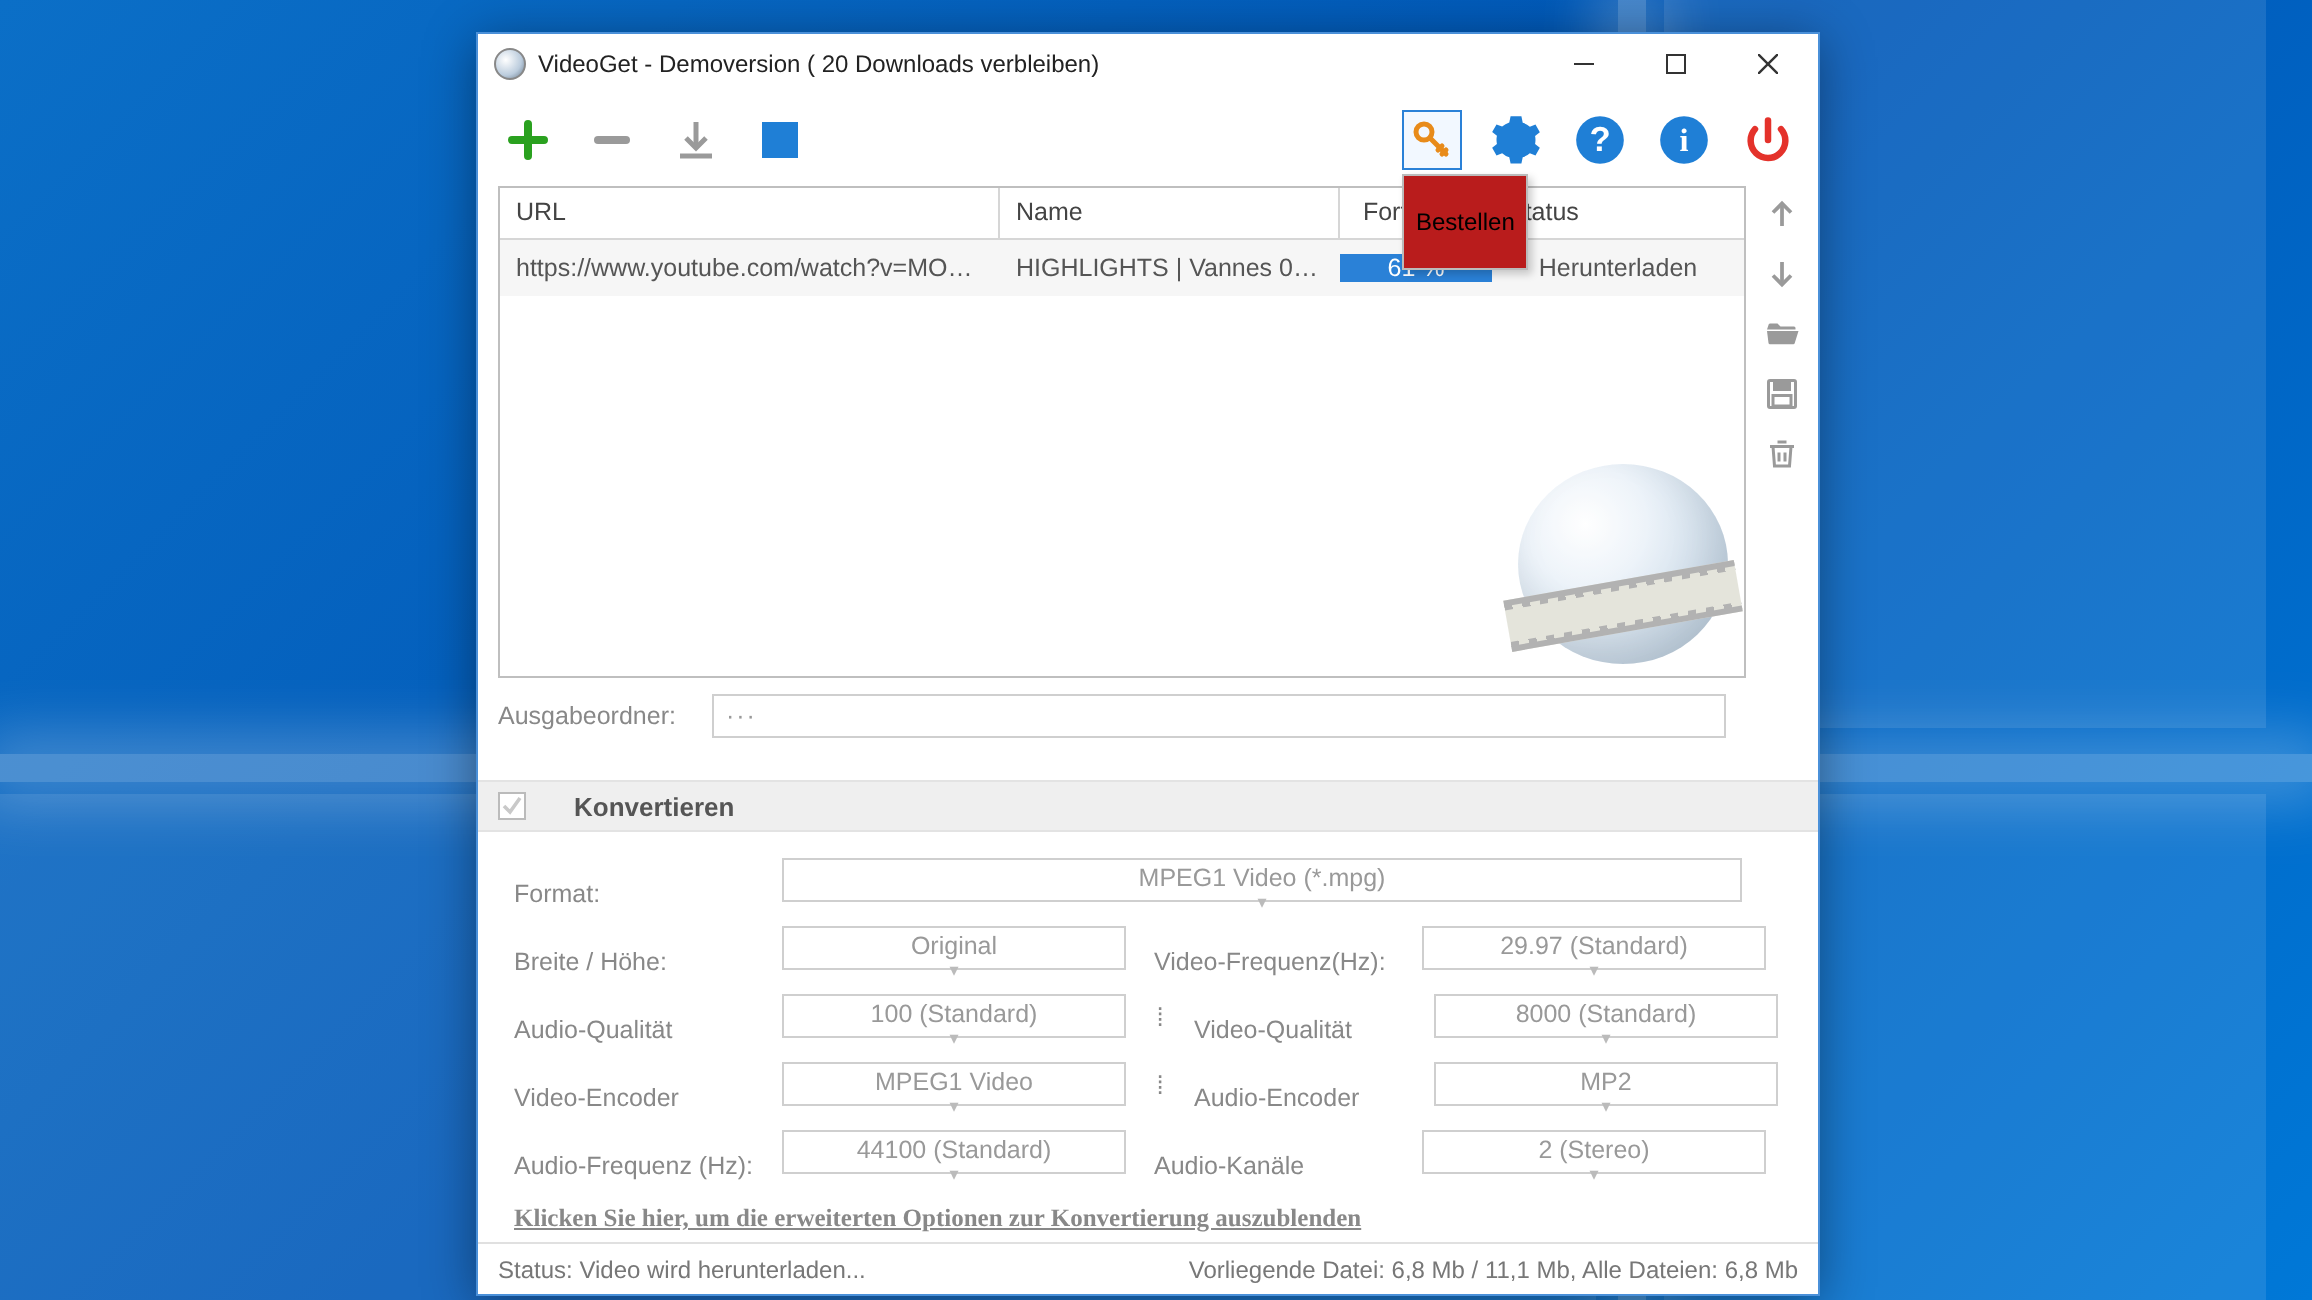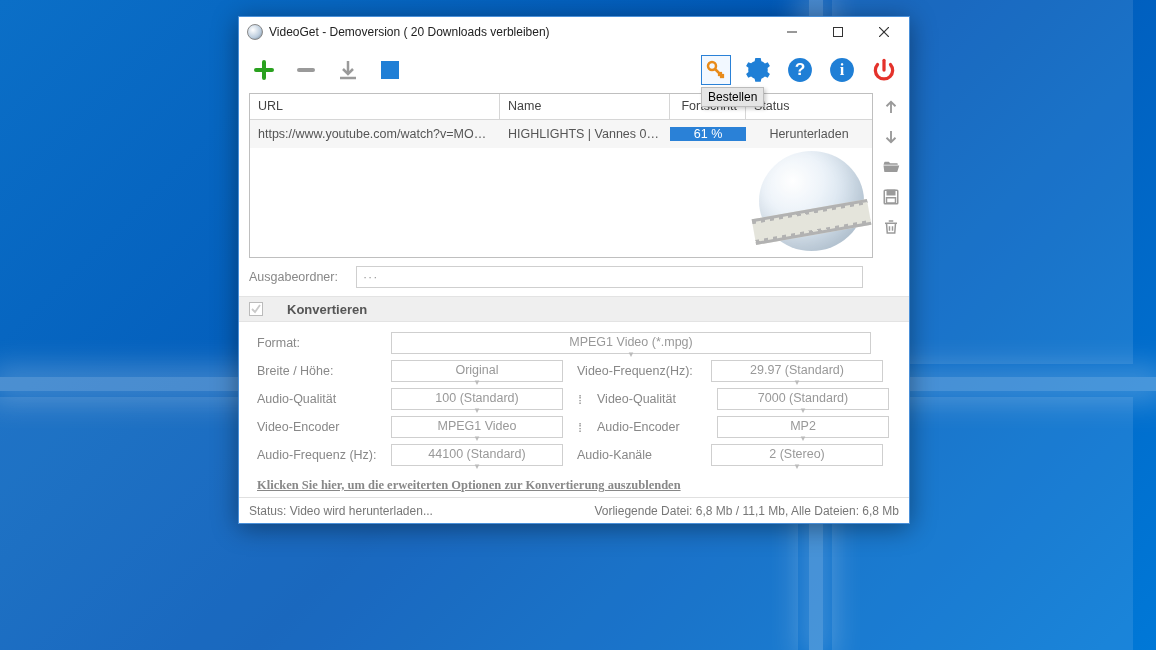--- a/index.html
+++ b/index.html
@@ -17,21 +17,21 @@
     background:
       linear-gradient(135deg, rgba(11,111,199,1) 0%, rgba(0,87,183,1) 50%, rgba(0,120,215,1) 100%);
   }
   .bg .cross-v { position:absolute; top:0; bottom:0; left:70%; width:14px; background: rgba(255,255,255,0.28); box-shadow: 0 0 30px 10px rgba(255,255,255,0.25);}
   .bg .cross-h { position:absolute; left:0; right:0; top:58%; height:14px; background: rgba(255,255,255,0.28); box-shadow: 0 0 30px 10px rgba(255,255,255,0.25);}
   .bg .pane    { position:absolute; background: rgba(255,255,255,0.10); }
 
   .window {
     position: absolute;
     left: 238px; top: 16px;
-    width: 672px; height: 508px;
+    width: 672px; height: 632px;
     background: #fff;
     border: 1px solid #4a90d9;
     box-shadow: 0 4px 24px rgba(0,0,0,0.4);
     display: flex; flex-direction: column;
   }
 
   .titlebar {
     height: 30px; display: flex; align-items: center;
     padding: 0 2px 0 8px; color: #222; font-size: 12px;
   }
@@ -43,22 +43,22 @@
 
   .toolbar {
     height: 46px; display:flex; align-items:center; padding: 0 10px;
     gap: 12px; position: relative;
   }
   .tbtn { width:30px; height:30px; display:flex; align-items:center; justify-content:center; }
   .spacer { flex:1; }
   .key-wrap { position: relative; }
   .key-btn { border:1px solid #2a81d7; background:#f2f8ff; padding:2px; }
   .tooltip {
-    position:absolute; top:32px; left:0; background:#e5e5e5; border:1px solid #bbb;
-    padding:2px 6px; font-size:12px; white-space:nowrap; z-index:5;
+    position:absolute; top:32px; left:0; background:#b91c1c; border:1px solid #bbb;
+    padding:16px 6px; font-size:12px; white-space:nowrap; z-index:5;
     box-shadow: 2px 2px 4px rgba(0,0,0,0.2);
   }
 
   .body-row { display:flex; flex:1; min-height:0; }
   .main-col { flex:1; display:flex; flex-direction:column; padding: 0 0 0 10px; min-width:0;}
   .side-col { width:36px; display:flex; flex-direction:column; align-items:center; gap:10px; padding-top:4px;}
   .side-col .ico { color:#9a9a9a; width:20px; height:20px; display:flex; align-items:center; justify-content:center;}
 
   .grid { border:1px solid #bfbfbf; position:relative; height:246px; background:#fff; overflow:hidden;}
   .ghead { display:flex; height:26px; background:#fff; border-bottom:1px solid #d6d6d6; }
@@ -94,21 +94,21 @@
   .section-bar{
     background:#efefef; height:26px; display:flex; align-items:center;
     padding:0 10px; gap:24px; border-top:1px solid #e3e3e3; border-bottom:1px solid #e3e3e3;
   }
   .section-bar .chk{ width:14px; height:14px; border:1px solid #bbb; background:#fff; display:flex; align-items:center; justify-content:center;}
   .section-bar .chk svg{width:10px;height:10px; stroke:#c9c9c9;}
   .section-bar .stitle{ font-weight:600; color:#555;}
 
   .form { padding:10px 16px 4px 18px; color:#888;}
   .frow { display:flex; align-items:center; margin-bottom:6px; gap:14px;}
-  .frow .flabel{ width:120px; font-size:12.5px;}
+  .frow .flabel{ width:120px; font-size:12.5px;margin-top:14px;}
   .frow .flabel.r{ width:120px;}
   .fselect{
     height:22px; border:1px solid #cfcfcf; background:#fff; color:#999;
     padding:2px 6px; font-size:12.5px; display:flex; align-items:center; justify-content:space-between;
     position:relative;
     flex-direction:column;
   }
   .fselect .caret{ color:#bbb; font-size:9px;}
   .fs-long{ width:480px;}
   .fs-med { width:172px;}
@@ -317,21 +317,21 @@
     </div>
     <div class="frow">
       <span class="flabel">Audio-Qualität</span>
       <div class="fselect fs-med">
           <span>100 (Standard)</span>
           <span class="caret">▾</span>
         </div>
       <span class="dotsep">⁞</span>
       <span class="flabel r" style="width:106px">Video-Qualität</span>
       <div class="fselect fs-med">
-          <span>7000 (Standard)</span>
+          <span>8000 (Standard)</span>
           <span class="caret">▾</span>
         </div>
     </div>
     <div class="frow">
       <span class="flabel">Video-Encoder</span>
       <div class="fselect fs-med">
           <span>MPEG1 Video</span>
           <span class="caret">▾</span>
         </div>
       <span class="dotsep">⁞</span>

